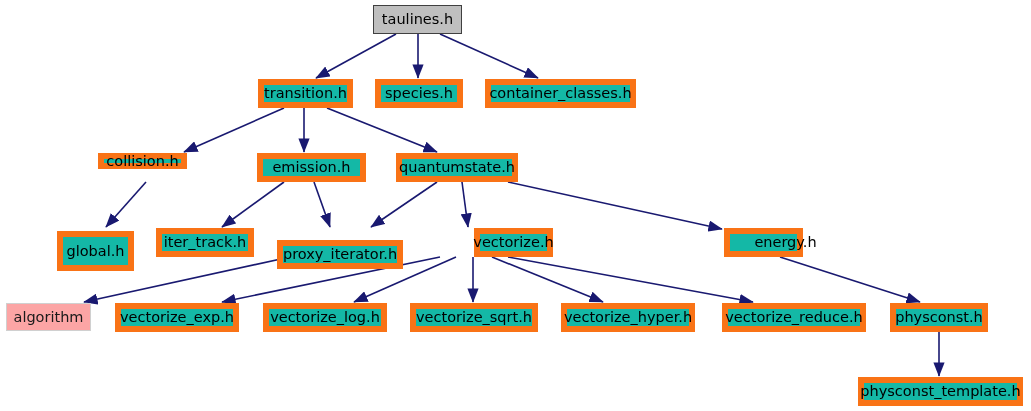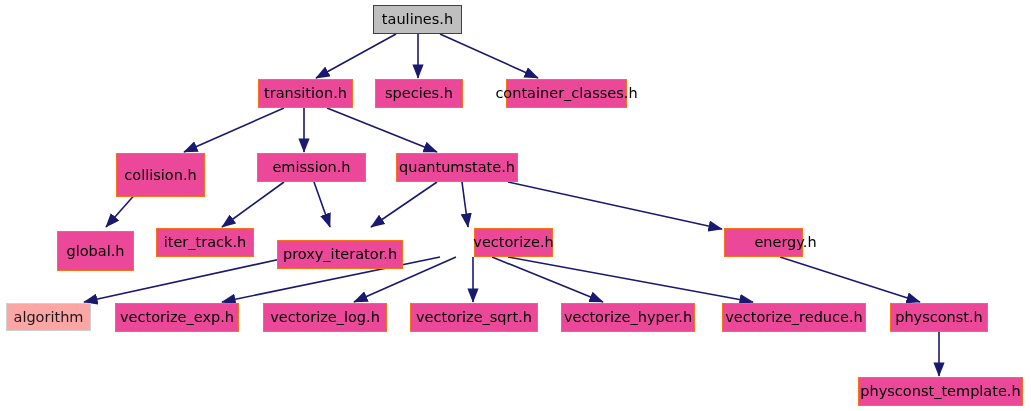--- a/index.html
+++ b/index.html
@@ -21,22 +21,22 @@
   #graph-svg {
     position: absolute;
     left: 0;
     top: 0;
     width: 1031px;
     height: 411px;
   }
   .node-box {
     position: absolute;
     box-sizing: border-box;
-    background: #ec4899;
-    border: 1px solid #f97316;
+    background: #14b8a6;
+    border: 6px solid #f97316;
     display: flex;
     align-items: center;
     justify-content: center;
     font-size: 14.5px;
     color: #000000;
     white-space: nowrap;
     line-height: 1;
     letter-spacing: 0px;
   }
   .node-box.highlight {
@@ -89,24 +89,24 @@
   <div id="node-layer">
       <div class="node-box highlight" style="left: 373px; top: 5px; width: 89px; height: 29px;">
         <span class="node-label">taulines.h</span>
       </div>
       <div class="node-box" style="left: 258px; top: 79px; width: 95px; height: 29px;">
         <span class="node-label">transition.h</span>
       </div>
       <div class="node-box" style="left: 375px; top: 79px; width: 88px; height: 29px;">
         <span class="node-label">species.h</span>
       </div>
-      <div class="node-box" style="left: 485px; top: 79px; width: 121px; height: 29px; margin-left: 21px;">
+      <div class="node-box" style="left: 485px; top: 79px; width: 151px; height: 29px;">
         <span class="node-label">container_classes.h</span>
       </div>
-      <div class="node-box" style="left: 116px; top: 153px; width: 89px; height: 44px;">
+      <div class="node-box" style="left: 98px; top: 153px; width: 89px; height: 16px;">
         <span class="node-label">collision.h</span>
       </div>
       <div class="node-box" style="left: 257px; top: 153px; width: 109px; height: 29px;">
         <span class="node-label">emission.h</span>
       </div>
       <div class="node-box" style="left: 396px; top: 153px; width: 122px; height: 29px;">
         <span class="node-label">quantumstate.h</span>
       </div>
       <div class="node-box" style="left: 57px; top: 231px; width: 77px; height: 40px;">
         <span class="node-label">global.h</span>

